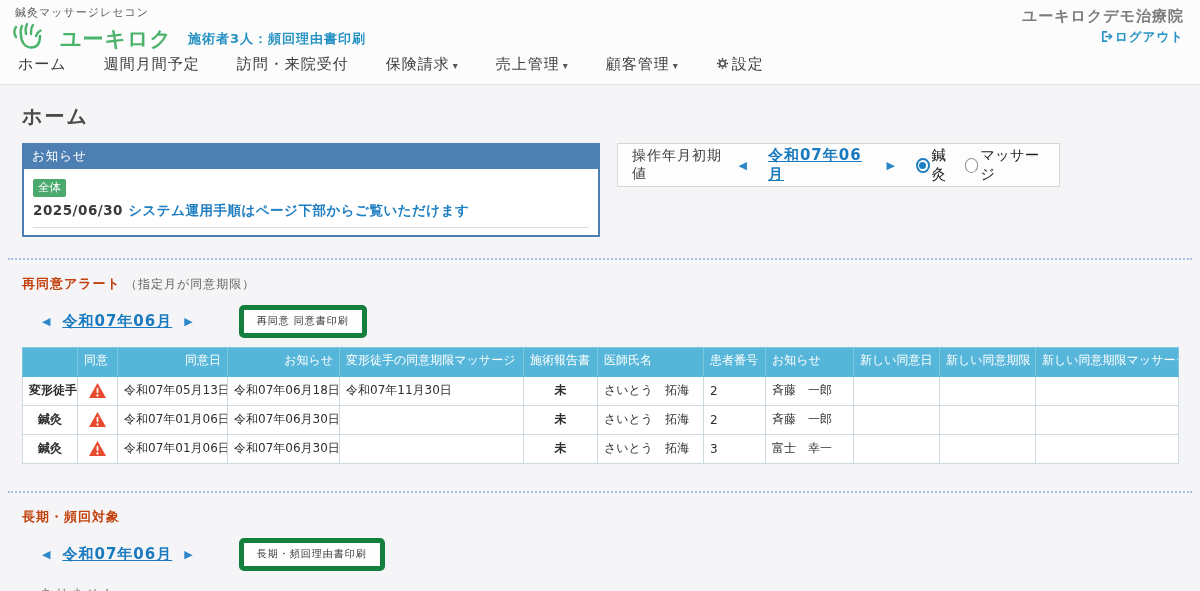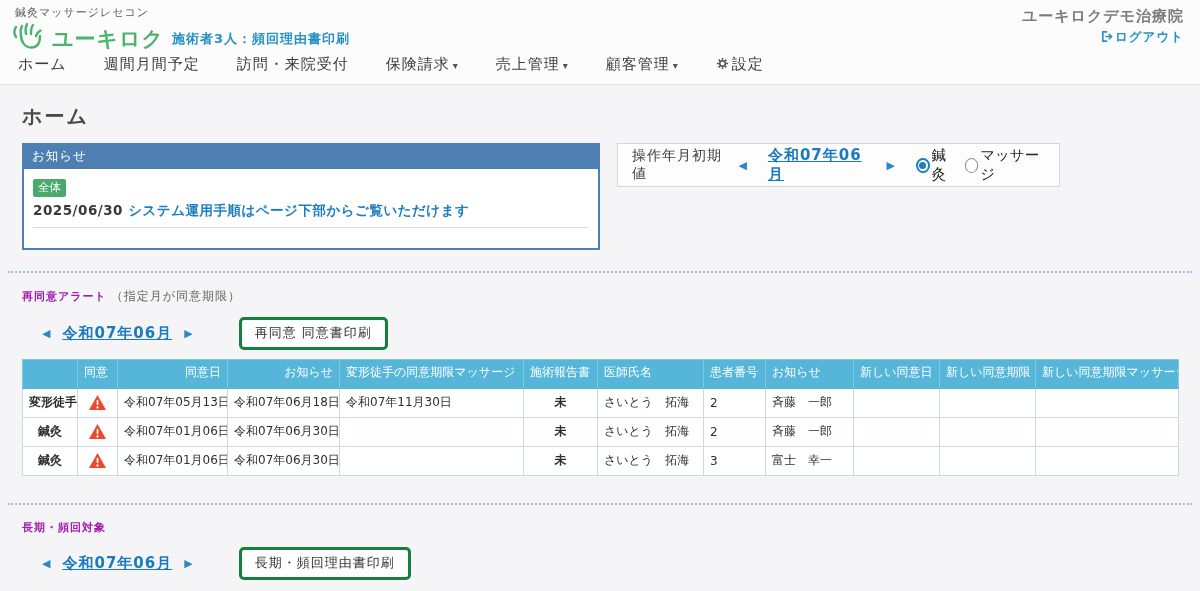--- a/index.html
+++ b/index.html
@@ -2,40 +2,40 @@
 <html lang="ja"><head>
 <meta charset="utf-8">
 <style>
   * { margin:0; padding:0; box-sizing:border-box; }
   html,body { width:1200px; height:591px; overflow:hidden;
     font-family:"DejaVu Sans","Liberation Sans",sans-serif; color:#333; background:#f5f5f7; }
 
   
   .topbar { position:relative; height:85px; background:#fcfcfc; border-bottom:1px solid #e3e3e3; }
   .app-subtitle { position:absolute; left:15px; top:5px; font-size:11px; color:#5a5a5a; letter-spacing:1px; }
-  .logo-row { position:absolute; left:12px; top:22px; display:flex; align-items:center; gap:8px; }
+  .logo-row { position:absolute; left:12px; top:22px; display:flex; align-items:center; gap:16px; }
   .logo-text { font-size:21px; font-weight:bold; color:#4cb36d; letter-spacing:1px; }
   .plan-link { font-size:13px; font-weight:bold; color:#2592c3; cursor:pointer; letter-spacing:1px; }
   .clinic-block { position:absolute; right:16px; top:7px; text-align:right; }
   .clinic-name { font-size:15px; font-weight:bold; color:#7b7b7b; letter-spacing:1px; }
   .logout-link { margin-top:3px; font-size:12.5px; color:#2592c3; font-weight:bold; cursor:pointer;
     display:flex; align-items:center; gap:2px; justify-content:flex-end; letter-spacing:1px;}
   .nav { position:absolute; left:0; right:0; bottom:0; height:29px; display:flex; gap:37px;
     padding-left:18px; align-items:flex-start; }
   .nav-item { font-size:15px; color:#3c3c3c; cursor:pointer; display:flex; align-items:center; gap:3px; letter-spacing:1px;}
   .caret { font-size:10px; color:#555; transform:translateY(1px); }
 
   
   .content { padding:8px 22px 0; }
   .page-title { font-size:20px; font-weight:600; color:#4a4a4a; margin:10px 0 13px; letter-spacing:2px; }
 
   .top-row { display:flex; align-items:flex-start; }
   .notice-box { width:578px; border:2px solid #4e7fb2; background:#fff; }
   .notice-head { background:#4e7fb2; color:#fff; font-size:12.5px; padding:3px 8px 4px; letter-spacing:1px; }
-  .notice-body { padding:7px 9px 16px; }
+  .notice-body { padding:7px 9px 3px; }
   .notice-badge { display:inline-block; background:#4aa96c; color:#fff; font-size:11.5px;
     padding:1px 5px 2px; border-radius:2px; }
   .notice-line { margin-top:5px; font-size:13.5px; font-weight:bold; padding-bottom:7px;
     border-bottom:1px solid #ddd; margin-bottom:4px; letter-spacing:0.5px;}
   .notice-date { color:#3a3a3a; }
   .notice-link { color:#1e7ec2; cursor:pointer; }
 
   .opmonth-box { margin-left:17px; width:443px; height:44px; border:1px solid #d7d7d7; background:#fdfdfd;
     display:flex; align-items:center; padding:0 14px; gap:9px; font-size:14px; }
   .opmonth-label { color:#3a3a3a; letter-spacing:1px; }
@@ -47,25 +47,25 @@
   .radio-circle { width:15px; height:15px; border-radius:50%; border:2px solid #1e7ec2;
     display:flex; align-items:center; justify-content:center; background:#fff; }
   .radio-circle .dot { width:7px; height:7px; border-radius:50%; background:#1e7ec2; }
   .radio-circle.off { border:1.5px solid #8d8d8d; }
 
   .dotted-divider { margin:0 -14px; border-top:2px dotted #a8bede; }
   .div1 { margin-top:21px; }
   .div2 { margin-top:27px; }
 
   .section-title-row { display:flex; align-items:baseline; gap:4px; margin-top:15px; }
-  .section-title { font-size:11px; font-weight:bold; color:#a21caf; letter-spacing:1px; }
+  .section-title { font-size:13px; font-weight:bold; color:#c2410c; letter-spacing:1px; }
   .section-subtitle { font-size:12px; color:#666; letter-spacing:1px; }
   .month-row { display:flex; align-items:center; margin:12px 0 9px 16px; }
-  .print-button { margin-left:42px; background:#fefefe; border:3px solid #15803d; border-radius:5px;
-    padding:4px 13px 5px; font-size:13px; color:#333; cursor:pointer; letter-spacing:1px;
+  .print-button { margin-left:42px; background:#fefefe; border:5px solid #15803d; border-radius:5px;
+    padding:4px 13px 5px; font-size:10px; color:#333; cursor:pointer; letter-spacing:1px;
     font-family:"DejaVu Sans","Liberation Sans",sans-serif; }
 
   table.alert-table { border-collapse:collapse; width:1156px; table-layout:fixed; font-size:12px; }
   .alert-table th { background:#55b6d9; color:#fff; font-weight:normal; padding:4px 6px 7px;
     border:1px solid #7fc8e2; border-bottom:1px solid #55b6d9; white-space:nowrap; overflow:hidden; text-align:left;margin-left:29px; }
   .alert-table th.ta-r { text-align:right; }
   .alert-table td { background:#fff; border:1px solid #ccd9e0; padding:5px 6px 6px;
     white-space:nowrap; overflow:hidden; color:#2e2e2e; }
   .alert-table td.ta-r { text-align:left; }
   .cell-type { font-weight:bold; text-align:center; }

